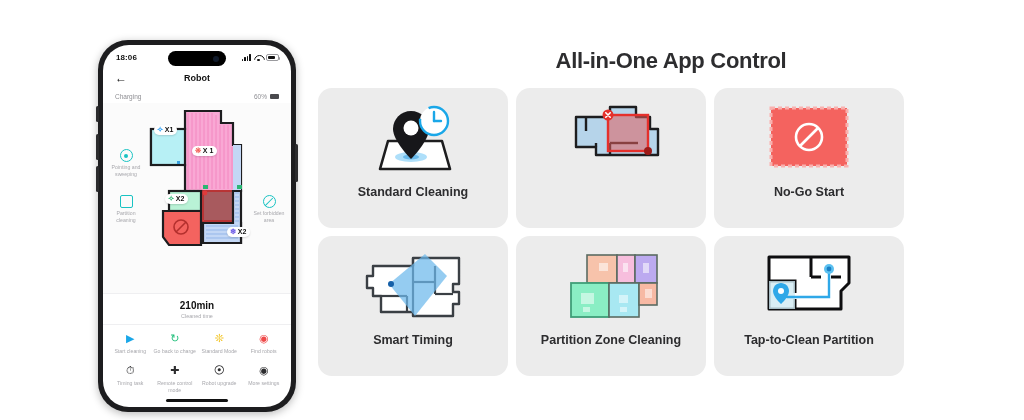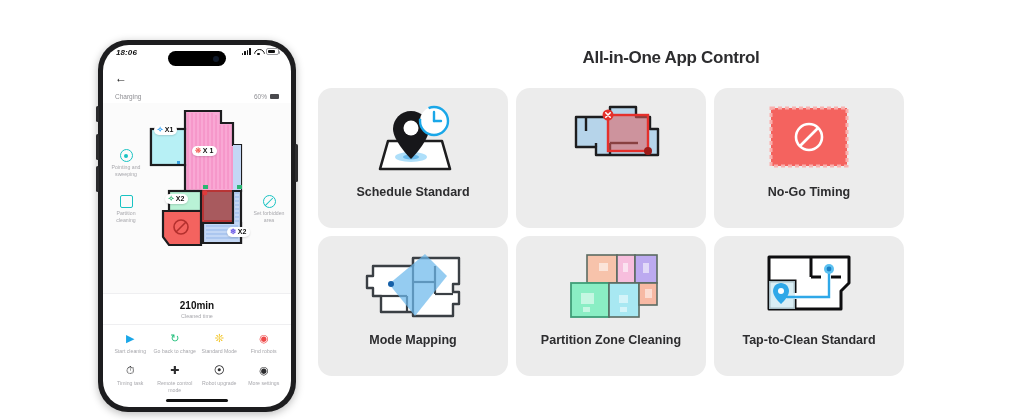--- a/index.html
+++ b/index.html
@@ -30,22 +30,22 @@
     background:#ffffff; border-radius:26px; overflow:hidden;
   }
   .notch {
     position:absolute; left:50%; transform:translateX(-50%); top:6px;
     width:58px; height:15px; background:#000; border-radius:10px; z-index:5;
   }
   .notch .cam { position:absolute; right:7px; top:4.5px; width:6px; height:6px;
     border-radius:50%; background:#101a2b; }
 
   .statusbar {
-    position:relative; height:22px; display:flex; align-items:flex-start;
-    justify-content:space-between; padding:3px 12px 0 13px; z-index:6;font-style:italic;
+    position:relative; height:22px; display:flex; align-items:center;
+    justify-content:space-between; padding:3px 12px 0 13px; z-index:6;
   }
   .sb-time { font-size:8px; font-weight:700; color:#111; letter-spacing:.1px; }
   .sb-right { display:flex; align-items:center; gap:3px; }
   .sig { display:flex; align-items:flex-end; gap:1px; height:7px; }
   .sig i { display:block; width:1.6px; background:#111; border-radius:.5px; }
   .sig i:nth-child(1){height:2.5px}.sig i:nth-child(2){height:4px}
   .sig i:nth-child(3){height:5.5px}.sig i:nth-child(4){height:7px}
   .wifi { width:9px; height:7px; position:relative; }
   .wifi:before{ content:""; position:absolute; left:0; top:0.5px; width:9px; height:9px;
     border:1.6px solid #111; border-radius:50%;
@@ -111,21 +111,21 @@
     font-size:11px; line-height:1; margin-bottom:3px; }
   .tool .t-lbl { font-size:5.2px; color:#a8a8ad; line-height:1.3; }
   .tool-row + .tool-row { margin-top:9px; }
 
   .home-ind { position:absolute; left:50%; transform:translateX(-50%); bottom:5px;
     width:62px; height:3px; background:#111; border-radius:2px; }
 
   
   .right { position:absolute; left:318px; top:0; width:706px; height:420px; }
   .title { position:absolute; left:0; right:0; top:48px; text-align:center;
-    font-size:17px; font-weight:700; color:#2d2d2f; letter-spacing:-.3px; }
+    font-size:22px; font-weight:700; color:#2d2d2f; letter-spacing:-.3px; }
   .grid { position:absolute; left:0; top:88px; display:grid;
     grid-template-columns: repeat(3, 190px);
     grid-template-rows: repeat(2, 140px);
     gap: 8px 8px; }
   .card { background:#ececec; border-radius:14px; position:relative;
     display:flex; flex-direction:column; align-items:center; justify-content:flex-start; }
   .card-art { height:98px; width:100%; display:flex; align-items:center; justify-content:center; }
   .card-label { font-size:12.5px; font-weight:700; color:#2d2d2f; text-align:center;
     line-height:1.1; padding:0 6px; }
 </style>
@@ -157,20 +157,21 @@
               </span>
             <span class="wifi"></span>
             <span class="batt">
                 <i></i>
               </span>
           </div>
         </div>
 
         <div class="navbar">
           <span class="back-arrow">←</span>
+          <span class="nav-title">Robot</span>
         </div>
 
         <div class="charge-row">
           <span class="charge-label">Charging</span>
           <span class="charge-right">
             <span class="charge-pct">60%</span>
             <span class="mini-batt"></span>
           </span>
         </div>
 
@@ -327,21 +328,21 @@
             <ellipse cx="53" cy="60" rx="16" ry="5" fill="#6cc4f5" opacity=".55"></ellipse>
             <ellipse cx="53" cy="60" rx="8" ry="2.6" fill="#3aa0e0" opacity=".6"></ellipse>
             <path d="M53 14 C43 14 35 22 35 32 C35 44 53 62 53 62 C53 62 71 44 71 32 C71 22 63 14 53 14 Z" fill="#17171a"></path>
             <circle cx="53" cy="31" r="7.5" fill="#fff"></circle>
             <circle cx="76" cy="24" r="14" fill="#fff"></circle>
             <circle cx="76" cy="24" r="14" fill="none" stroke="#1aa7e8" stroke-width="2.4" stroke-dasharray="62 14" stroke-dashoffset="16"></circle>
             <line x1="76" y1="15" x2="76" y2="24" stroke="#1aa7e8" stroke-width="2.4" stroke-linecap="round"></line>
             <line x1="76" y1="24" x2="83" y2="24" stroke="#1aa7e8" stroke-width="2.4" stroke-linecap="round"></line>
           </svg>
         </div>
-        <div class="card-label">Schedule Standard</div>
+        <div class="card-label">Standard Cleaning</div>
       </div>
 
       <div class="card">
         <div class="card-art">
           <svg width="118" height="76" viewBox="0 0 118 76">
             <path d="M34 18 L58 18 L58 8 L84 8 L84 18 L98 18 L98 30 L106 30 L106 56 L44 56 L44 48 L24 48 L24 18 Z" fill="#b6d4ea" stroke="#1d1d1f" stroke-width="2.4" stroke-linejoin="round"></path>
             <line x1="34" y1="18" x2="34" y2="32" stroke="#1d1d1f" stroke-width="2.4"></line>
             <line x1="44" y1="44" x2="44" y2="48" stroke="#1d1d1f" stroke-width="2.4"></line>
             <line x1="58" y1="44" x2="58" y2="56" stroke="#1d1d1f" stroke-width="2.4"></line>
             <line x1="58" y1="44" x2="86" y2="44" stroke="#1d1d1f" stroke-width="2.4"></line>
@@ -354,38 +355,38 @@
       </div>
 
       <div class="card">
         <div class="card-art">
           <svg width="96" height="74" viewBox="0 0 96 74">
             <rect x="10" y="8" width="76" height="58" fill="#f4635f" stroke="#f9b0ae" stroke-width="3" stroke-dasharray="4 3"></rect>
             <circle cx="48" cy="37" r="13" fill="none" stroke="#fff" stroke-width="2.6"></circle>
             <line x1="39" y1="46" x2="57" y2="28" stroke="#fff" stroke-width="2.6"></line>
           </svg>
         </div>
-        <div class="card-label">No-Go Timing</div>
+        <div class="card-label">No-Go Start</div>
       </div>
 
       <div class="card">
         <div class="card-art">
           <svg width="124" height="78" viewBox="0 0 124 78">
             <path d="M28 20 L22 20 L22 30 L16 30 L16 42 L22 42 L22 50 L30 50 L30 66 L62 66 L62 70 L102 70 L102 58 L108 58 L108 46 L102 46 L102 38 L108 38 L108 12 L62 12 L62 20 Z" fill="#ffffff" stroke="#3a3f44" stroke-width="2.4" stroke-linejoin="round"></path>
             <path d="M62 12 L62 66" stroke="#3a3f44" stroke-width="2.2"></path>
             <path d="M62 36 L84 36" stroke="#3a3f44" stroke-width="2.2"></path>
             <path d="M84 20 L84 48" stroke="#3a3f44" stroke-width="2.2"></path>
             <path d="M84 48 L102 48" stroke="#3a3f44" stroke-width="2.2"></path>
             <path d="M30 50 L56 50" stroke="#3a3f44" stroke-width="2.2"></path>
             <path d="M56 50 L56 66" stroke="#3a3f44" stroke-width="2.2"></path>
             <path d="M38 38 L74 8 L96 30 L64 70 Z" fill="#6cb8ec" opacity=".72"></path>
             <circle cx="40" cy="38" r="3" fill="#1560a8"></circle>
           </svg>
         </div>
-        <div class="card-label">Mode Mapping</div>
+        <div class="card-label">Smart Timing</div>
       </div>
 
       <div class="card">
         <div class="card-art">
           <svg width="116" height="76" viewBox="0 0 116 76">
             <rect x="34" y="8" width="30" height="28" fill="#f7c3ab" stroke="#5a6b62" stroke-width="1.6"></rect>
             <rect x="64" y="8" width="18" height="28" fill="#f7bedd" stroke="#5a6b62" stroke-width="1.6"></rect>
             <rect x="82" y="8" width="22" height="28" fill="#bcaaf0" stroke="#5a6b62" stroke-width="1.6"></rect>
             <rect x="18" y="36" width="38" height="34" fill="#8aeec4" stroke="#3f9e78" stroke-width="1.8"></rect>
             <rect x="56" y="36" width="30" height="34" fill="#a8e8f2" stroke="#5a6b62" stroke-width="1.6"></rect>
@@ -413,18 +414,18 @@
             <path d="M60 30 L70 30" stroke="#0d0d0f" stroke-width="3"></path>
             <path d="M80 30 L90 30" stroke="#0d0d0f" stroke-width="3"></path>
             <rect x="18" y="34" width="26" height="28" fill="#cfeaf2" opacity=".8"></rect>
             <path d="M78 22 L78 50 L36 50" stroke="#2fa8e8" stroke-width="2.4" fill="none" stroke-linecap="round"></path>
             <circle cx="78" cy="22" r="5" fill="#5bc0f0"></circle>
             <circle cx="78" cy="22" r="2.4" fill="#1a7fc4"></circle>
             <path d="M30 36 C25.6 36 22 39.6 22 44 C22 50 30 57 30 57 C30 57 38 50 38 44 C38 39.6 34.4 36 30 36 Z" fill="#2fa8e8"></path>
             <circle cx="30" cy="44" r="3" fill="#fff"></circle>
           </svg>
         </div>
-        <div class="card-label">Tap-to-Clean Standard</div>
+        <div class="card-label">Tap-to-Clean Partition</div>
       </div>
 
     </div>
   </div>
 </div>
 
 </body></html>

